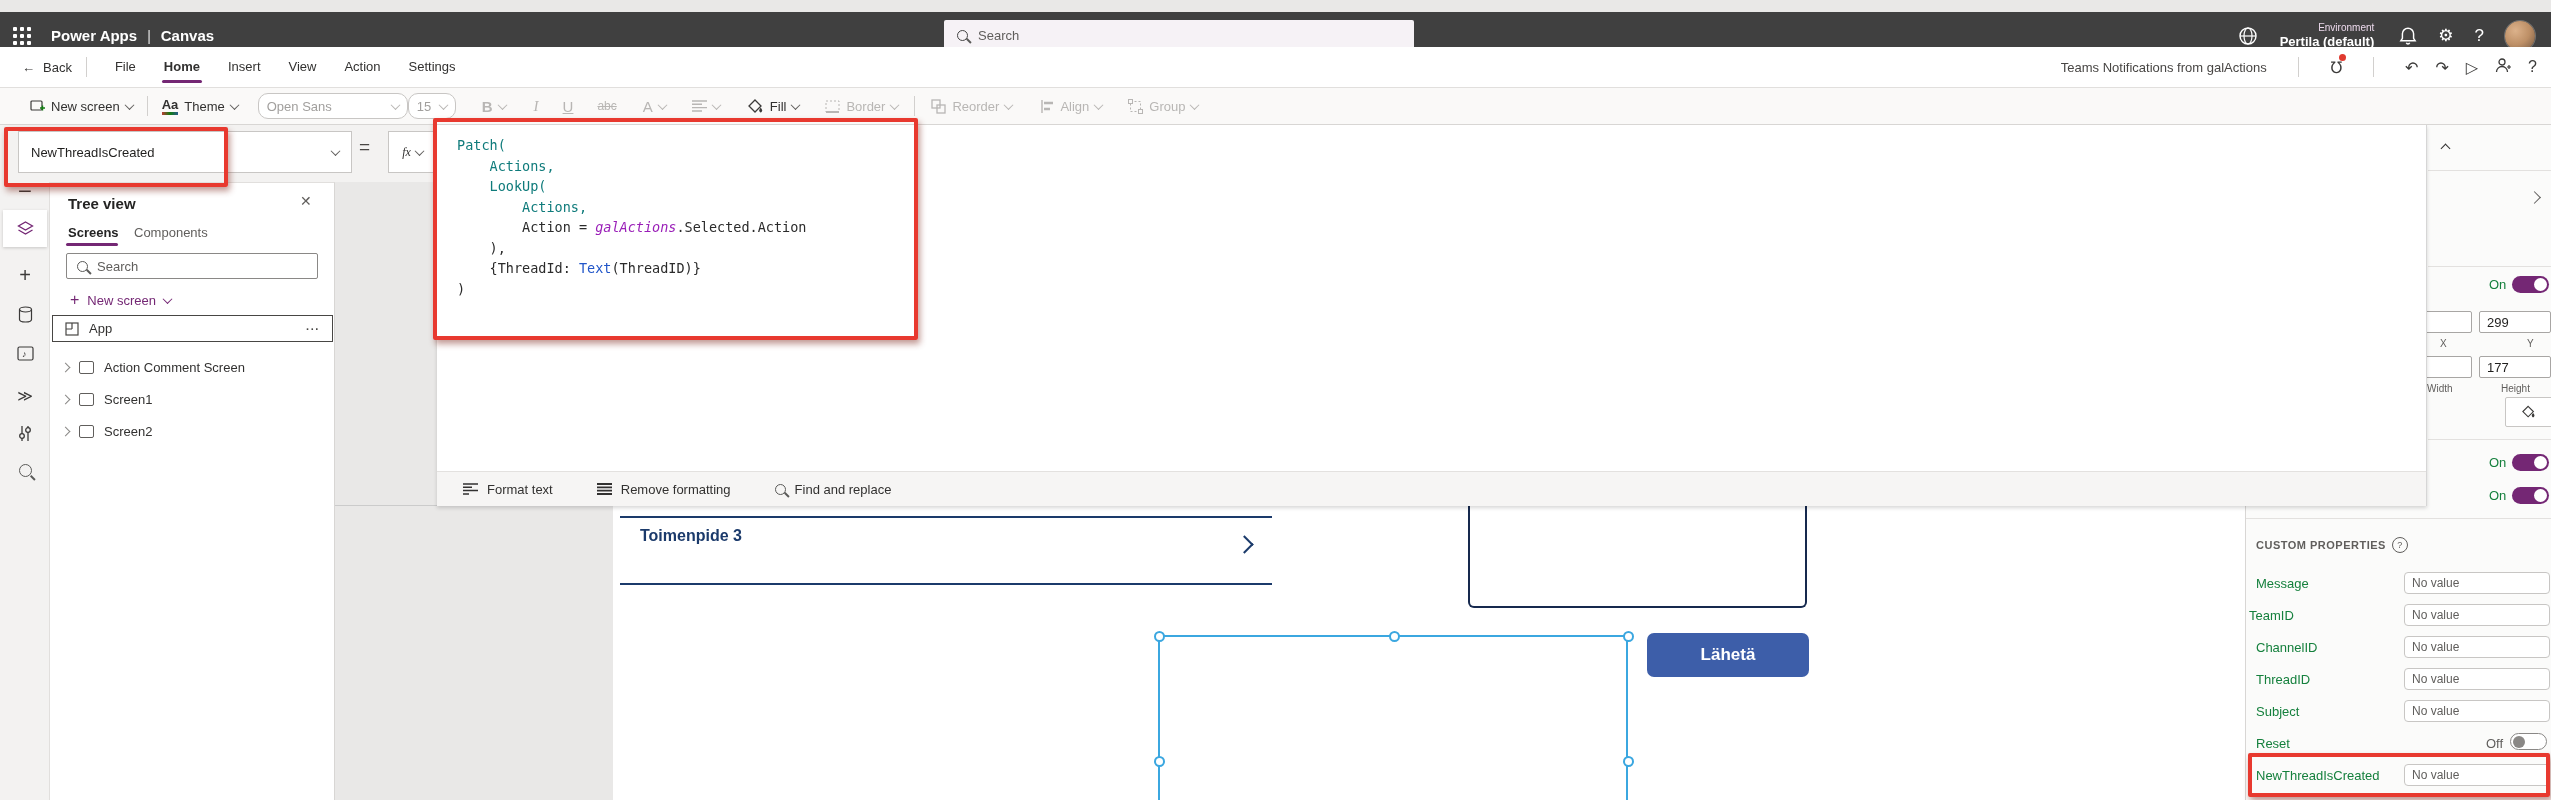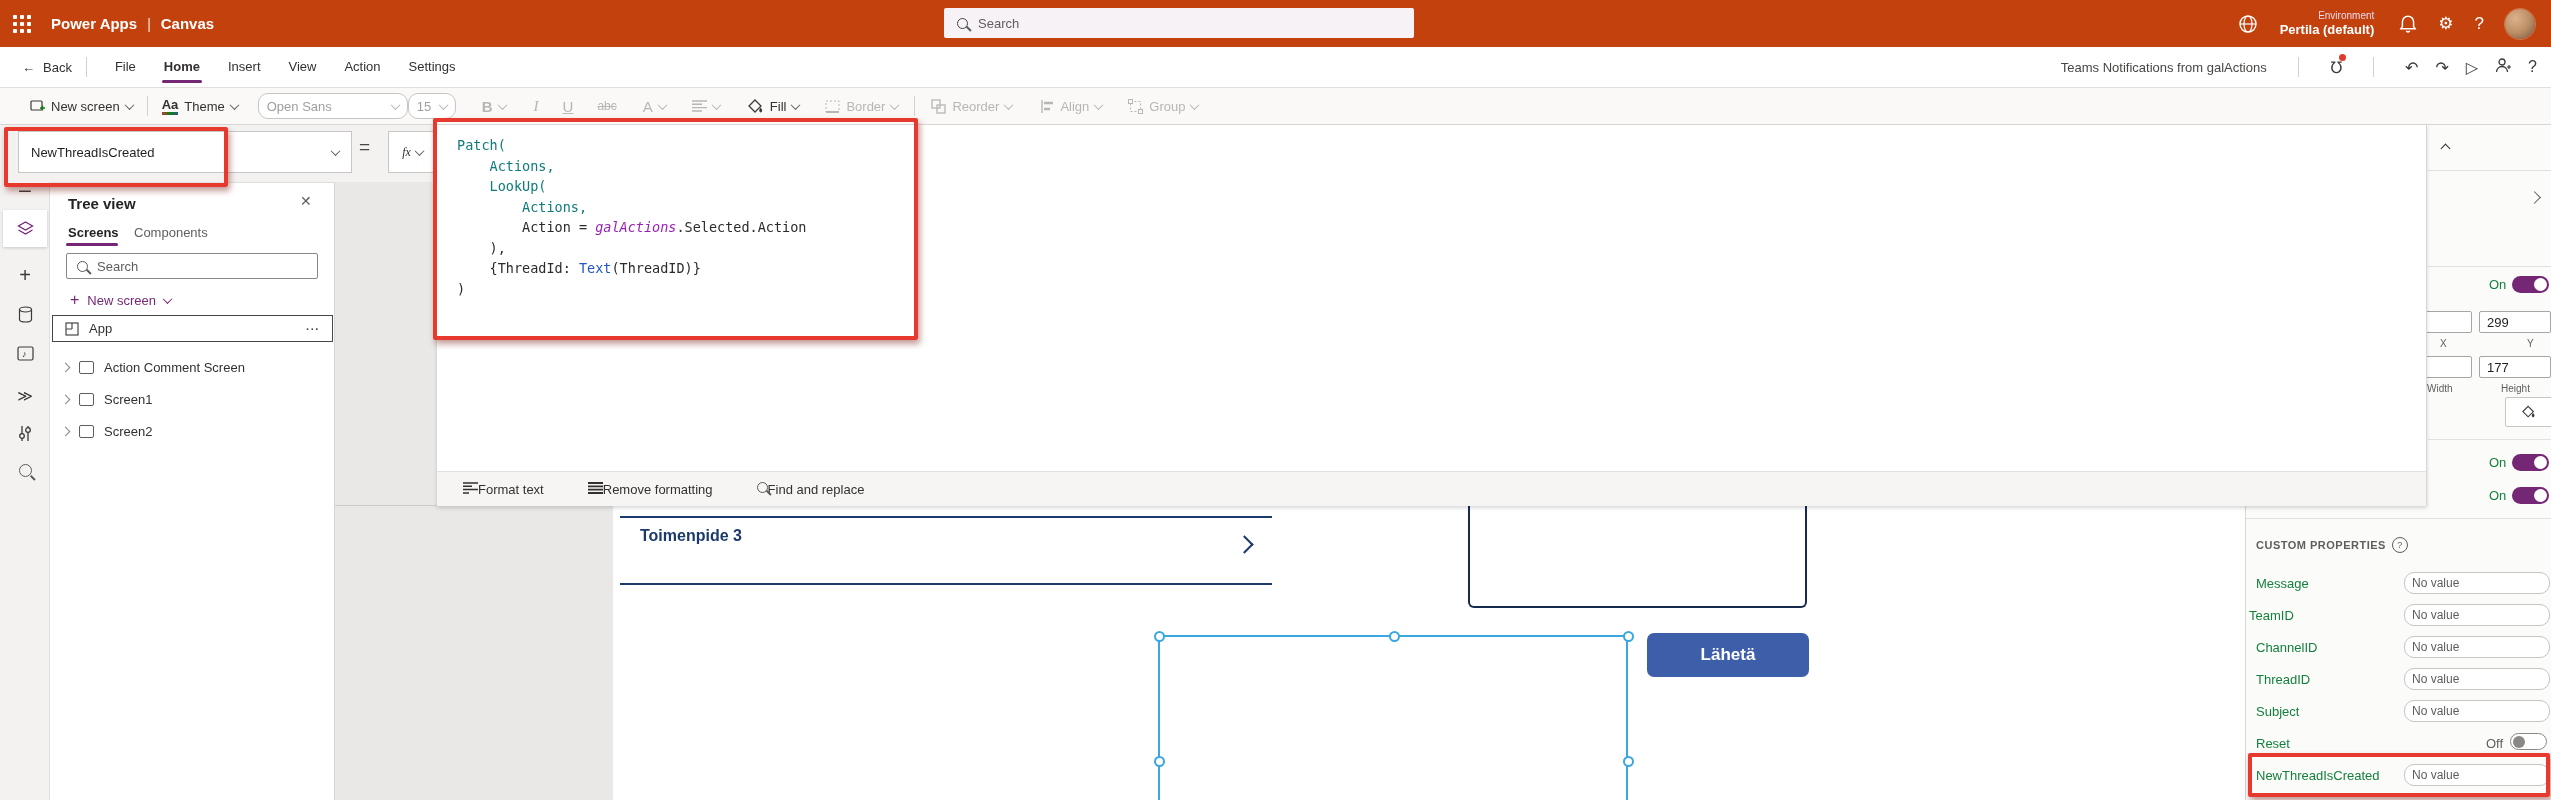--- a/index.html
+++ b/index.html
@@ -1,19 +1,19 @@
 <!DOCTYPE html>
 <html><head>
 <meta charset="utf-8">
 <style>
   body{margin:0}
   .app{position:relative;width:2551px;height:800px;background:#e9e8e7;overflow:hidden;
        font-family:"Liberation Sans",sans-serif;color:#323130}
   
-  .topbar{position:absolute;left:0;top:0;width:100%;height:47px;background:#c2410c;display:flex;align-items:center;color:#fff;z-index:6}
+  .topbar{position:absolute;left:0;top:12px;width:100%;height:47px;background:#404040;display:flex;align-items:center;color:#fff;z-index:6}
   .waffle{display:grid;grid-template-columns:repeat(3,4px);grid-gap:3px;margin:0 20px 0 13px;cursor:pointer}
   .waffle i{width:4px;height:4px;background:#fff;border-radius:1px}
   .brand{font-size:15px;font-weight:bold}
   .bsep{margin:0 10px;font-size:14px;opacity:.85}
   .top-search{position:absolute;left:944px;top:8px;width:470px;height:30px;background:#f6f2f6;border-radius:2px;
       display:flex;align-items:center;gap:10px;padding-left:13px;color:#605e5c;font-size:13px;box-sizing:border-box}
   .top-right{position:absolute;right:0;top:0;height:47px;display:flex;align-items:center;gap:21px;padding-right:16px}
   .env{line-height:1.2;margin-right:4px;text-align:right}
   .env .lbl{font-size:10px;color:#ecd9ec}
   .env .val{font-size:13px;font-weight:bold}
@@ -93,28 +93,28 @@
   .fxeq{position:absolute;left:359px;top:11px;font-size:19px;color:#484644}
   .fxfx{position:absolute;left:388px;top:6px;width:49px;height:42px;background:#fff;border:1px solid #c8c6c4;display:flex;
       align-items:center;justify-content:center;gap:5px;box-sizing:border-box;cursor:pointer}
   .fxfx .f{font-family:"Liberation Serif",serif;font-style:italic;font-size:12px;color:#323130}
   .fxwrap{position:absolute;left:437px;top:125px;width:1990px;height:381px;background:#fff;border-right:1px solid #d6d6d6;
       box-shadow:0 2px 4px rgba(0,0,0,.16);box-sizing:border-box;z-index:5}
   .code{position:absolute;left:20px;top:10px;font-family:"DejaVu Sans Mono",monospace;font-size:13.5px;line-height:20.5px;white-space:pre}
   .tok-fn{color:#0f7b7b}.tok-fn2{color:#2156c9}.tok-var{color:#9a1fb8;font-style:italic}.tok-plain{color:#2b2b2b}
   .fxtools{position:absolute;left:0;bottom:0;width:100%;height:35px;background:#f6f5f4;border-top:1px solid #e3e1df;display:flex;
       align-items:center;gap:44px;padding-left:26px;box-sizing:border-box;font-size:13px;color:#323130}
-  .fxtool{display:flex;cursor:pointer}
+  .fxtool{display:flex;align-items:center;gap:9px;cursor:pointer}
   
   .props{position:absolute;left:2245px;top:125px;width:306px;height:675px;background:#fbfbfa;border-left:1px solid #d8d6d4;
       box-sizing:border-box;font-size:13px;z-index:2}
   .ppdiv{position:absolute;height:1px;background:#e3e1df}
   .plabel{position:absolute;color:#15803d}
   .tiny{position:absolute;font-size:10px;color:#605e5c}
-  .valbox{position:absolute;height:22px;border:1px solid #c8c6c4;background:#fff;border-radius:10px;font-size:12px;color:#605e5c;
+  .valbox{position:absolute;height:22px;border:1px solid #c8c6c4;background:#fff;border-radius:4px;font-size:12px;color:#605e5c;
       display:flex;align-items:center;padding-left:7px;box-sizing:border-box;cursor:text}
   .numbox{position:absolute;height:22px;border:1px solid #a8a6a4;background:#fff;border-radius:2px;font-size:13px;color:#201f1e;
       display:flex;align-items:center;padding-left:7px;box-sizing:border-box;cursor:text}
   .tog{position:absolute;width:37px;height:17px;border-radius:9px;cursor:pointer}
   .tog.on{background:#742774}
   .tog.on::after{content:"";position:absolute;right:2px;top:2px;width:13px;height:13px;border-radius:50%;background:#fff}
   .tog.off{background:#fff;border:1px solid #8a8886;box-sizing:border-box}
   .tog.off::after{content:"";position:absolute;left:2px;top:1.5px;width:12px;height:12px;border-radius:50%;background:#8a8886}
   .cptitle{position:absolute;left:10px;top:412px;font-size:11px;font-weight:bold;letter-spacing:.5px;color:#605e5c;
       display:flex;align-items:center;gap:6px}

